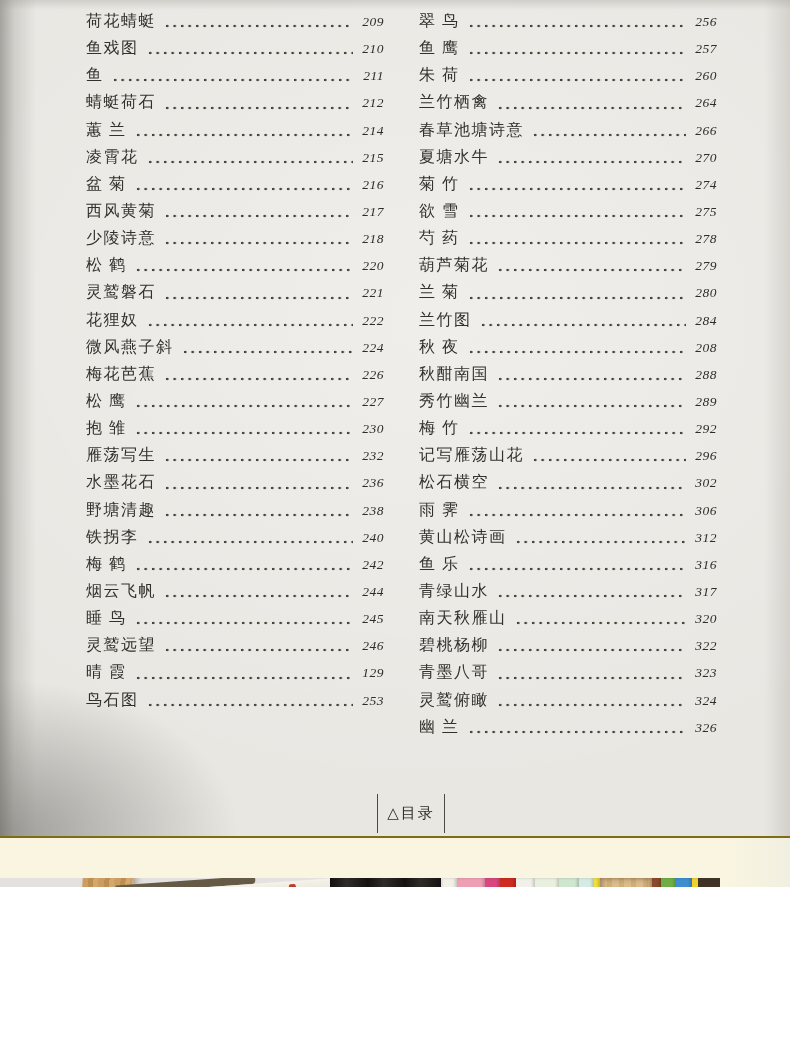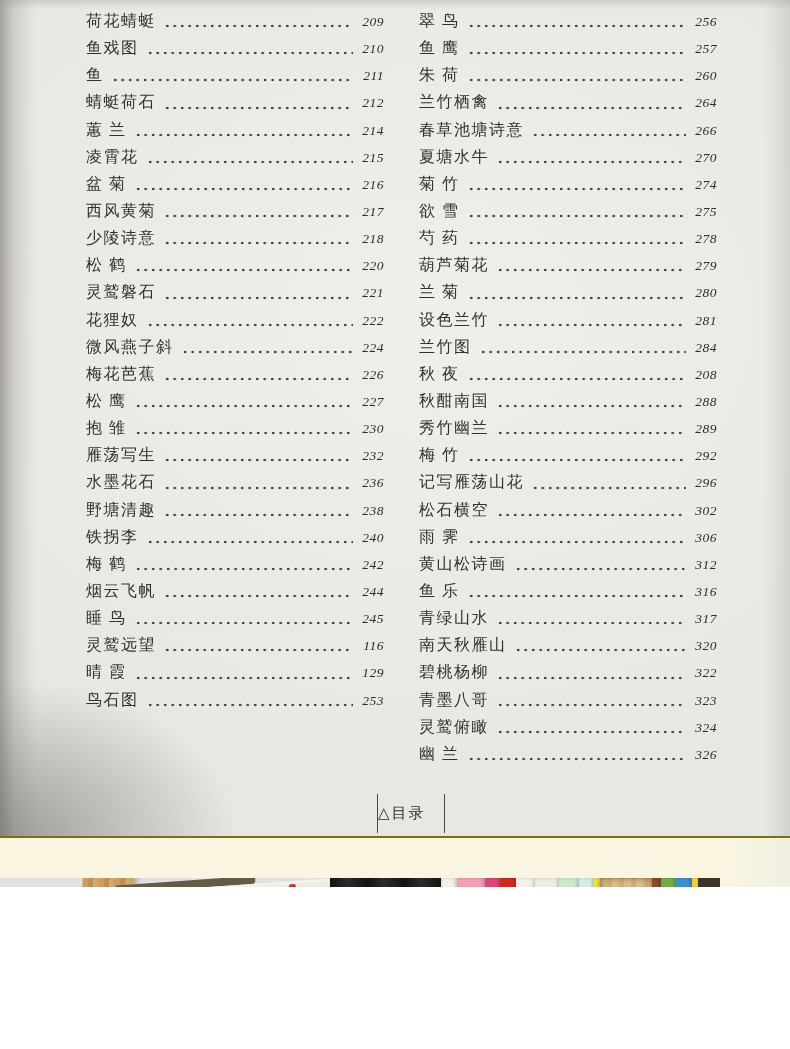--- a/index.html
+++ b/index.html
@@ -21,21 +21,21 @@
   .toc-row{display:flex;align-items:baseline;height:27.15px;color:#33312c;}
   .toc-row .t{font-size:16px;letter-spacing:1.5px;white-space:pre;line-height:27px;font-weight:500;}
   .toc-row .dots{flex:1;align-self:flex-end;height:15px;margin:0 3px 5px 9px;
       background-image:radial-gradient(circle at 2px 12px,#45423a 1.25px,rgba(0,0,0,0) 1.6px);
       background-size:7.5px 15px;background-repeat:repeat-x;}
   .toc-row .p{font-size:13.5px;font-style:italic;letter-spacing:.5px;min-width:28px;
       text-align:right;color:#2f2d29;}
 
   .toc-footer{position:absolute;left:377px;top:794px;width:66px;height:39px;
       border-left:1px solid #4c4a45;border-right:1px solid #4c4a45;
-      display:flex;align-items:center;justify-content:flex-start;
+      display:flex;align-items:center;justify-content:center;
       font-size:15px;letter-spacing:2px;color:#2e2c28;}
 
   .olive-rule{position:absolute;left:0;top:836px;width:790px;height:2px;background:#7e6d14;}
 
   
   .lower{position:absolute;left:0;top:838px;width:790px;height:211px;
       background:linear-gradient(90deg,#f9f5e1 0 92%, #f1efe0 100%);}
 
   .photo{position:absolute;left:0;top:40px;width:720px;height:171px;overflow:hidden;
       background:linear-gradient(180deg,#e3e2e0 0%,#dddcda 55%,#d7d5d2 100%);}
@@ -205,21 +205,21 @@
           <span class="p">244</span>
         </div>
         <div class="toc-row">
           <span class="t">睡 鸟</span>
           <span class="dots"></span>
           <span class="p">245</span>
         </div>
         <div class="toc-row">
           <span class="t">灵鹫远望</span>
           <span class="dots"></span>
-          <span class="p">116</span>
+          <span class="p">246</span>
         </div>
         <div class="toc-row">
           <span class="t">晴 霞</span>
           <span class="dots"></span>
           <span class="p">129</span>
         </div>
         <div class="toc-row">
           <span class="t">鸟石图</span>
           <span class="dots"></span>
           <span class="p">253</span>
@@ -273,25 +273,20 @@
         </div>
         <div class="toc-row">
           <span class="t">葫芦菊花</span>
           <span class="dots"></span>
           <span class="p">279</span>
         </div>
         <div class="toc-row">
           <span class="t">兰 菊</span>
           <span class="dots"></span>
           <span class="p">280</span>
-        </div>
-        <div class="toc-row">
-          <span class="t">设色兰竹</span>
-          <span class="dots"></span>
-          <span class="p">281</span>
         </div>
         <div class="toc-row">
           <span class="t">兰竹图</span>
           <span class="dots"></span>
           <span class="p">284</span>
         </div>
         <div class="toc-row">
           <span class="t">秋 夜</span>
           <span class="dots"></span>
           <span class="p">208</span>

